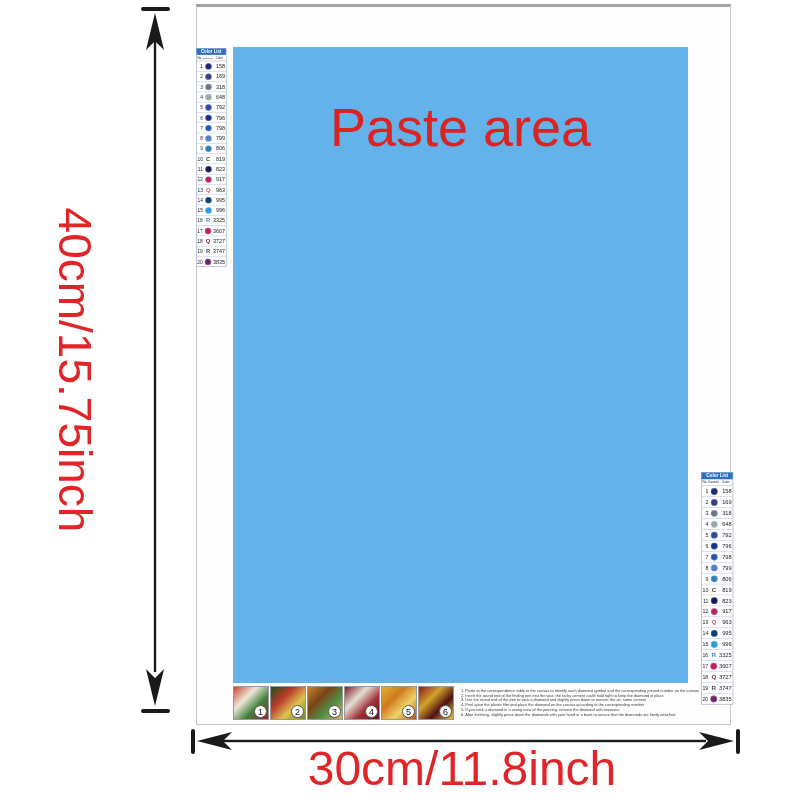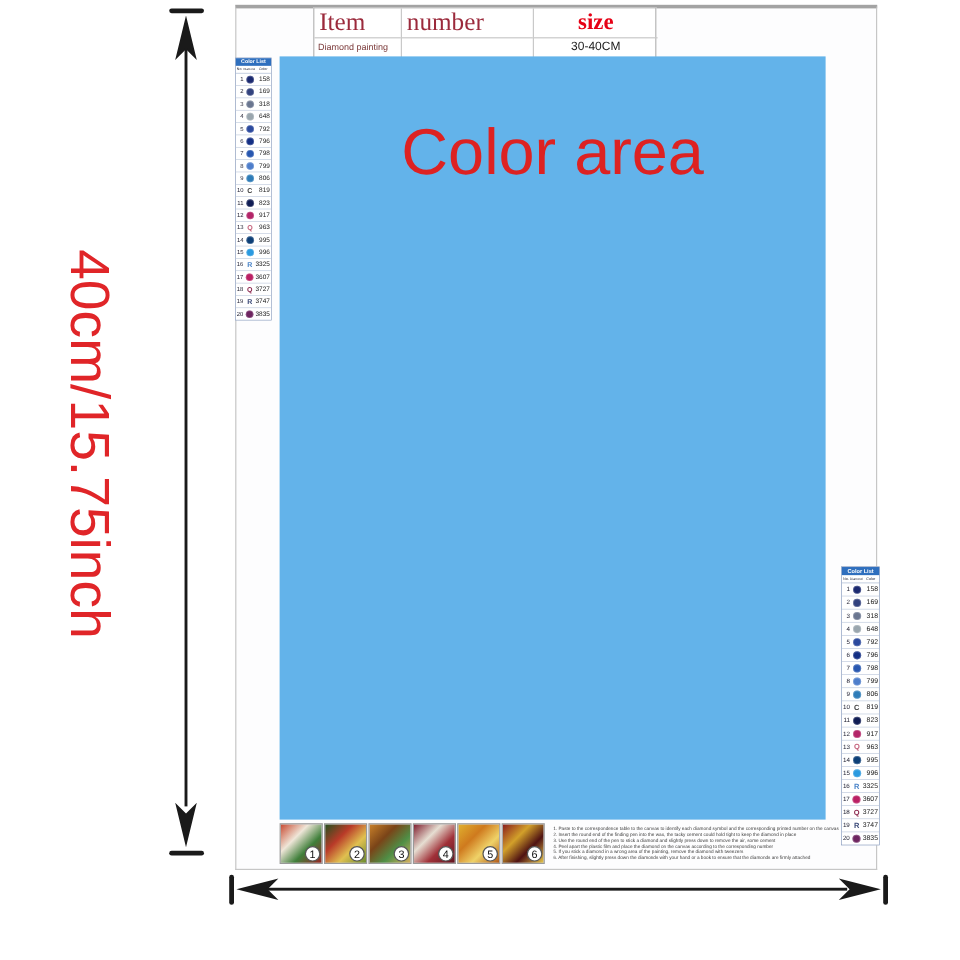--- a/index.html
+++ b/index.html
@@ -95,31 +95,23 @@
       <rect x="222" y="739.8" width="484" height="2.4"></rect>
       <polygon points="734,741 699,732 708,741 699,750"></polygon>
       <rect x="736" y="729" width="4" height="25" rx="2"></rect>
     </g>
   </svg>
 
   <div class="dim-label v" style="color: rgb(224, 37, 40);">40cm/15.75inch</div>
 
   <div class="sheet"></div>
 
-  <div class="spec">
-    <div class="h">Item</div>
-    <div class="h">number</div>
-    <div class="h h-size">size</div>
-    <div class="d-item">Diamond painting</div>
-    <div class="d-item"></div>
-    <div class="d-size">30-40CM</div>
-  </div>
 
   <div class="paste" style="background: rgb(99, 179, 234);">
-    <div class="l2" style="color: rgb(221, 34, 34);">Color area</div>
+    <div class="l2" style="color: rgb(221, 34, 34);">Paste area</div>
   </div>
 
   <div class="clist left" style="left:196px; top:48px;">
     <div class="clist-inner">
       <div class="cl-title" style="background: rgb(47, 111, 190);">Color List</div>
       <div class="cl-sub">
         <span>No.</span>
         <span>Diamond</span>
         <span>Color</span>
       </div>
@@ -366,14 +358,15 @@
     <div class="instr-inner">
         <div class="instr-line">1. Paste to the correspondence table to the canvas to identify each diamond symbol and the corresponding printed number on the canvas</div>
         <div class="instr-line">2. Insert the round end of the finding pen into the wax, the tacky cement could hold tight to keep the diamond in place</div>
         <div class="instr-line">3. Use the round end of the pen to stick a diamond and slightly press down to remove the air, some cement</div>
         <div class="instr-line">4. Peel apart the plastic film and place the diamond on the canvas according to the corresponding number</div>
         <div class="instr-line">5. If you stick a diamond in a wrong area of the painting, remove the diamond with tweezers</div>
         <div class="instr-line">6. After finishing, slightly press down the diamonds with your hand or a book to ensure that the diamonds are firmly attached</div>
       </div>
   </div>
 
+  <div class="dim-label h" style="color: rgb(224, 37, 40);">30cm/11.8inch</div>
 
 </div>
 
 </body></html>

